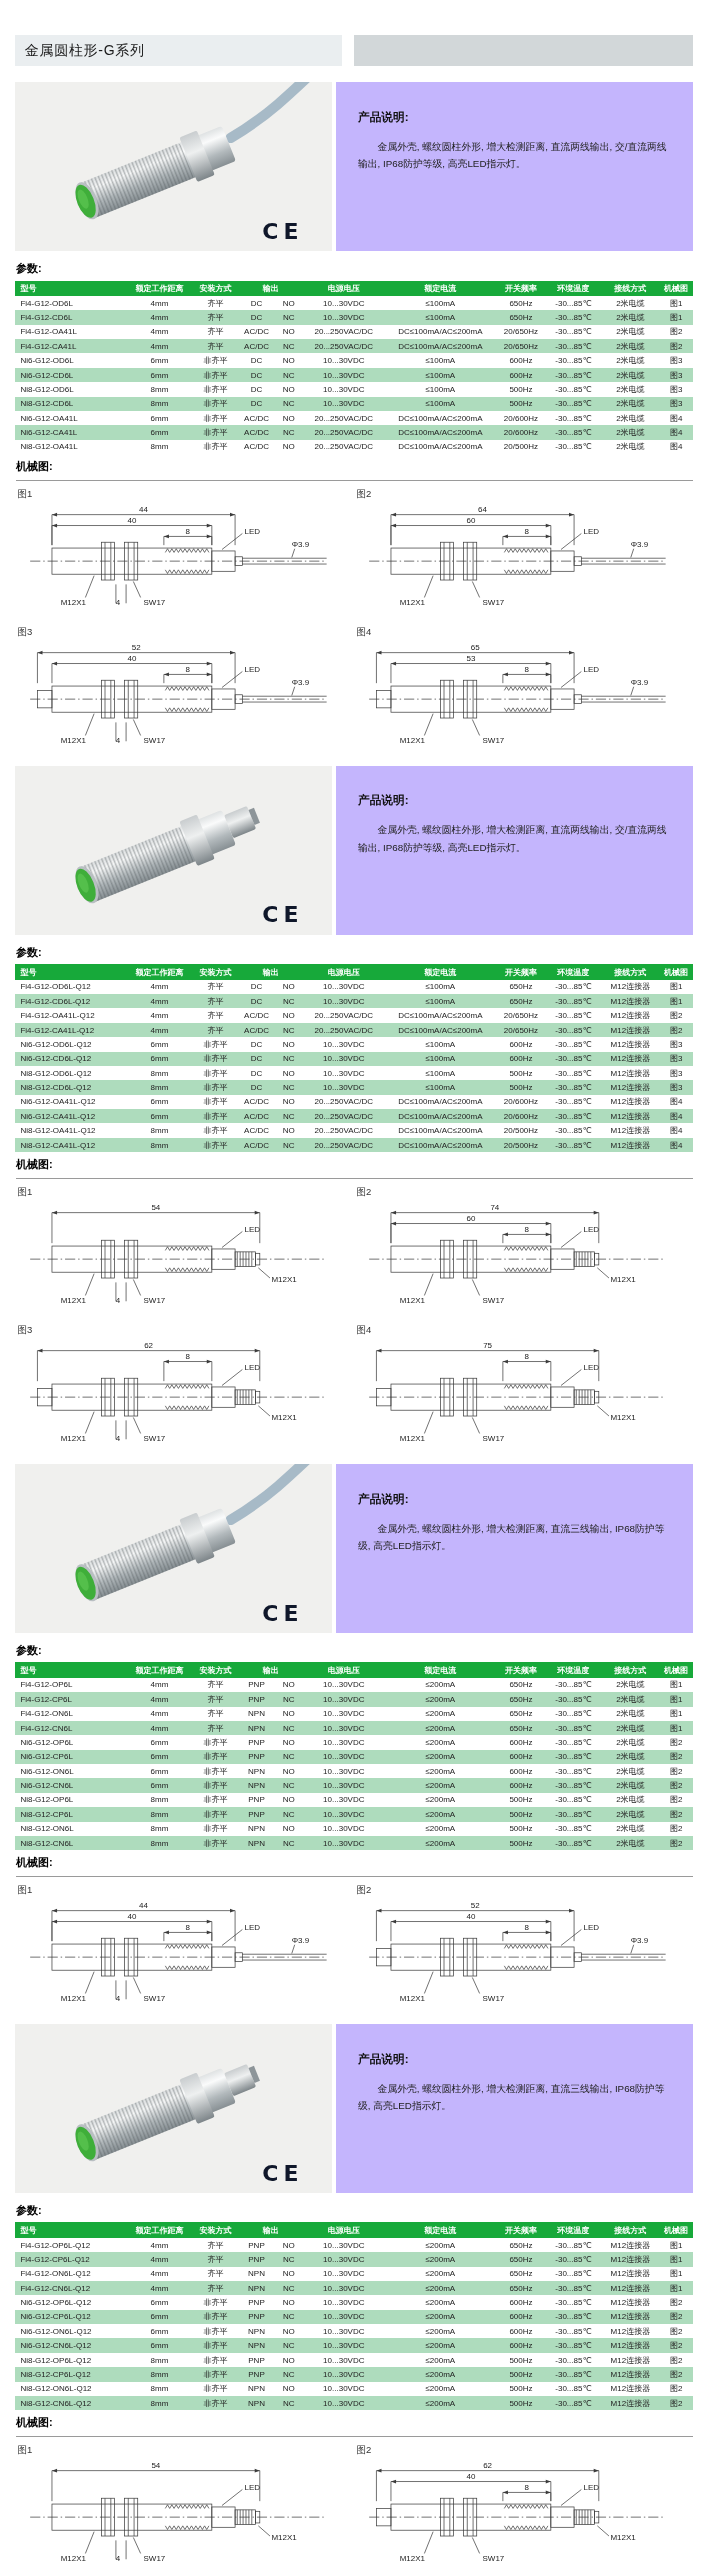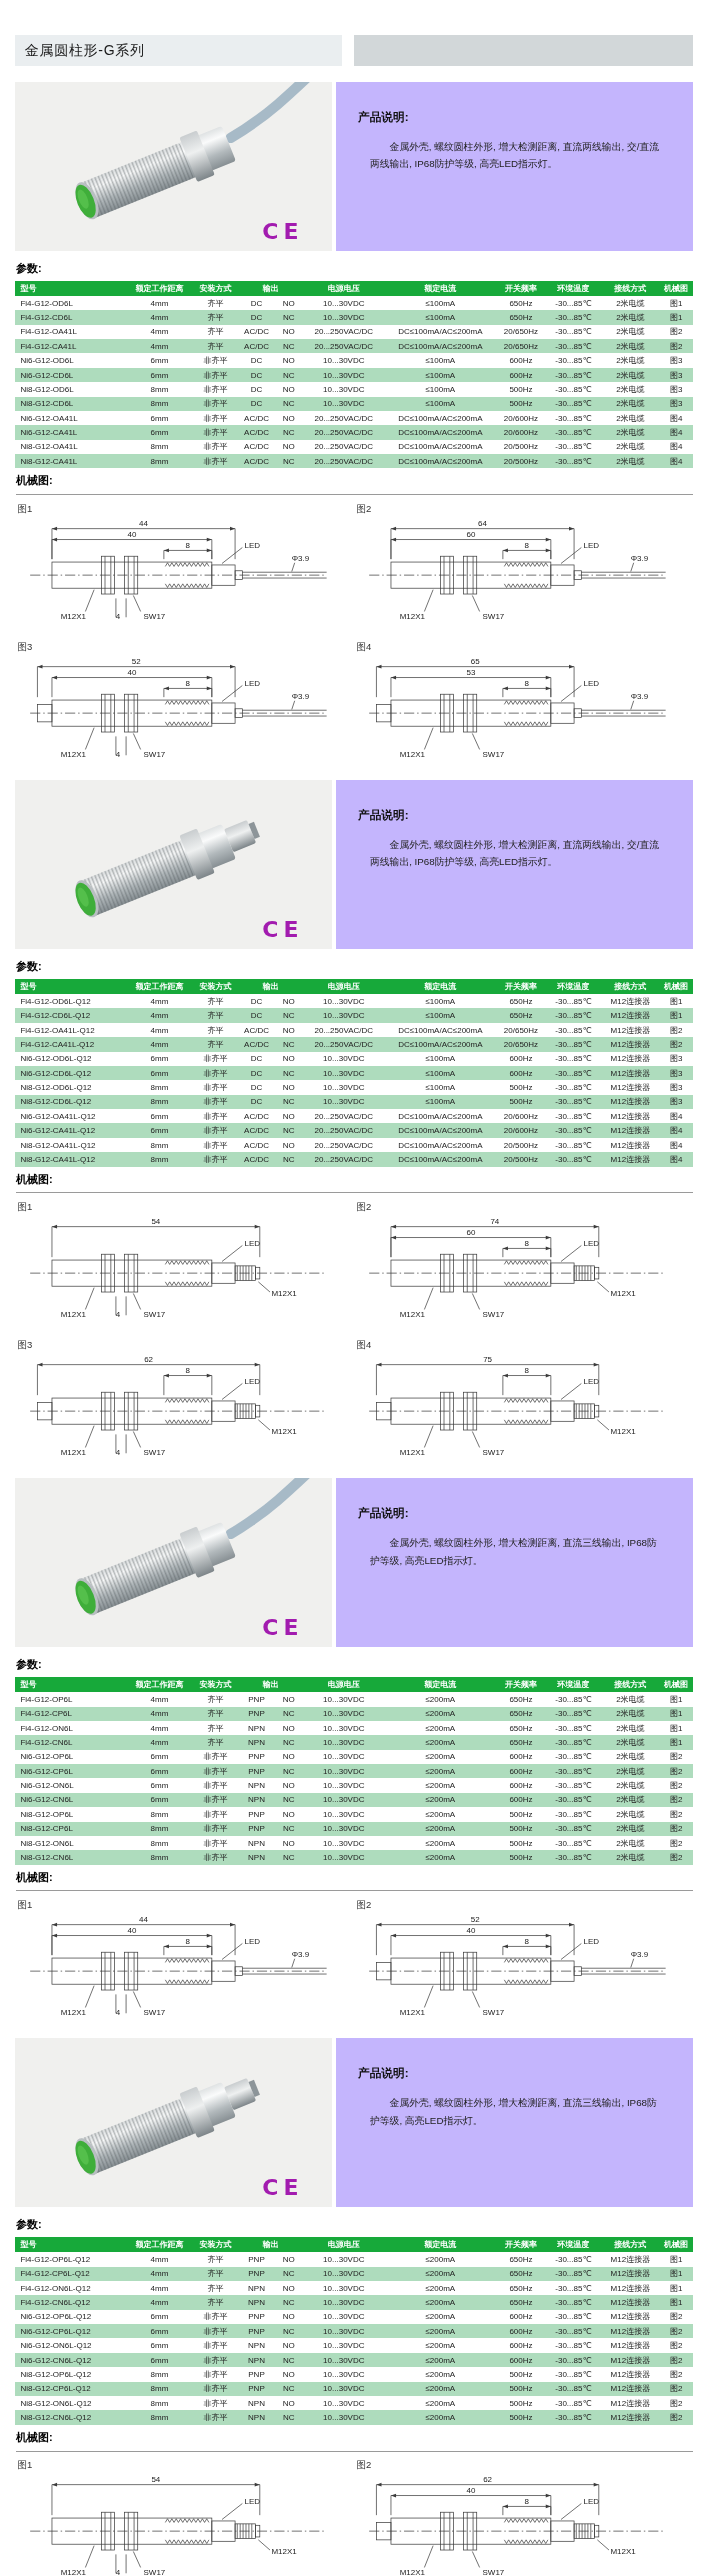--- a/index.html
+++ b/index.html
@@ -11,24 +11,24 @@
   
   .title-bar{display:flex;gap:12px;height:31px;}
   .title-left{background:#eaeef0;width:317px;display:flex;align-items:center;padding-left:10.2px;
     font-size:14px;color:#1a1a1a;letter-spacing:0.7px;}
   .title-right{background:#d2d7d9;flex:1;}
   
   .product-row{display:flex;gap:4.4px;margin-top:5.8px;}
   .photo-box{width:317px;height:169px;background:#f0f0ee;position:relative;overflow:hidden;}
   .photo-box svg{display:block;width:100%;height:100%;}
   .ce-mark{position:absolute;right:28px;bottom:7.3px;font-size:22px;font-weight:bold;
-    letter-spacing:5.1px;color:#a21caf;font-family:"DejaVu Sans",sans-serif;}
+    letter-spacing:5.1px;color:#0f172a;font-family:"DejaVu Sans",sans-serif;}
   .desc-box{flex:1;background:#c4b5fd;padding:17.5px 19px 7.3px 22px;}
   .desc-heading{font-size:11.7px;font-weight:bold;color:#111;margin:10.2px 0 13px 0;}
-  .desc-text{font-size:9.8px;line-height:1.8;color:#222;text-indent:2em;margin:12px;}
+  .desc-text{font-size:9.8px;line-height:1.8;color:#222;text-indent:2em;margin:0;}
   
   .params-heading,.mech-heading{font-size:11px;font-weight:bold;color:#000;margin:10.2px 0 4.4px 1.5px;}
   table.param-table{width:678px;border-collapse:collapse;table-layout:fixed;font-size:8px;}
   table.param-table th{background:#17a93a;color:#fff;font-weight:bold;height:14px;
     padding:0.7px 1.5px;text-align:center;white-space:nowrap;overflow:hidden;}
   table.param-table th:first-child{text-align:left;padding-left:5.8px;}
   table.param-table td{height:13px;padding:0.7px 1.5px;text-align:center;white-space:nowrap;
     overflow:hidden;color:#222;}
   table.param-table td:first-child{text-align:left;padding-left:5.8px;}
   table.param-table tbody tr:nth-child(even){background:#aedcbd;}
@@ -262,33 +262,20 @@
             <td>非齐平</td>
             <td>AC/DC</td>
             <td>NO</td>
             <td>20...250VAC/DC</td>
             <td>DC≤100mA/AC≤200mA</td>
             <td>20/500Hz</td>
             <td>-30...85℃</td>
             <td>2米电缆</td>
             <td>图4</td>
           </tr>
-          <tr>
-            <td>Ni8-G12-CA41L</td>
-            <td>8mm</td>
-            <td>非齐平</td>
-            <td>AC/DC</td>
-            <td>NC</td>
-            <td>20...250VAC/DC</td>
-            <td>DC≤100mA/AC≤200mA</td>
-            <td>20/500Hz</td>
-            <td>-30...85℃</td>
-            <td>2米电缆</td>
-            <td>图4</td>
-          </tr>
         </tbody>
     </table>
     <div class="mech-heading">机械图:</div>
     <div class="fig-grid">
         <div class="fig-cell">
           <div class="fig-label">图1</div>
           <svg class="mech" width="321" height="109" viewBox="0 0 440 150">
             <g>
     <line x1="50" y1="16" x2="302" y2="16"></line>
     <polygon points="50,16 57,13.4 57,18.6"></polygon>

